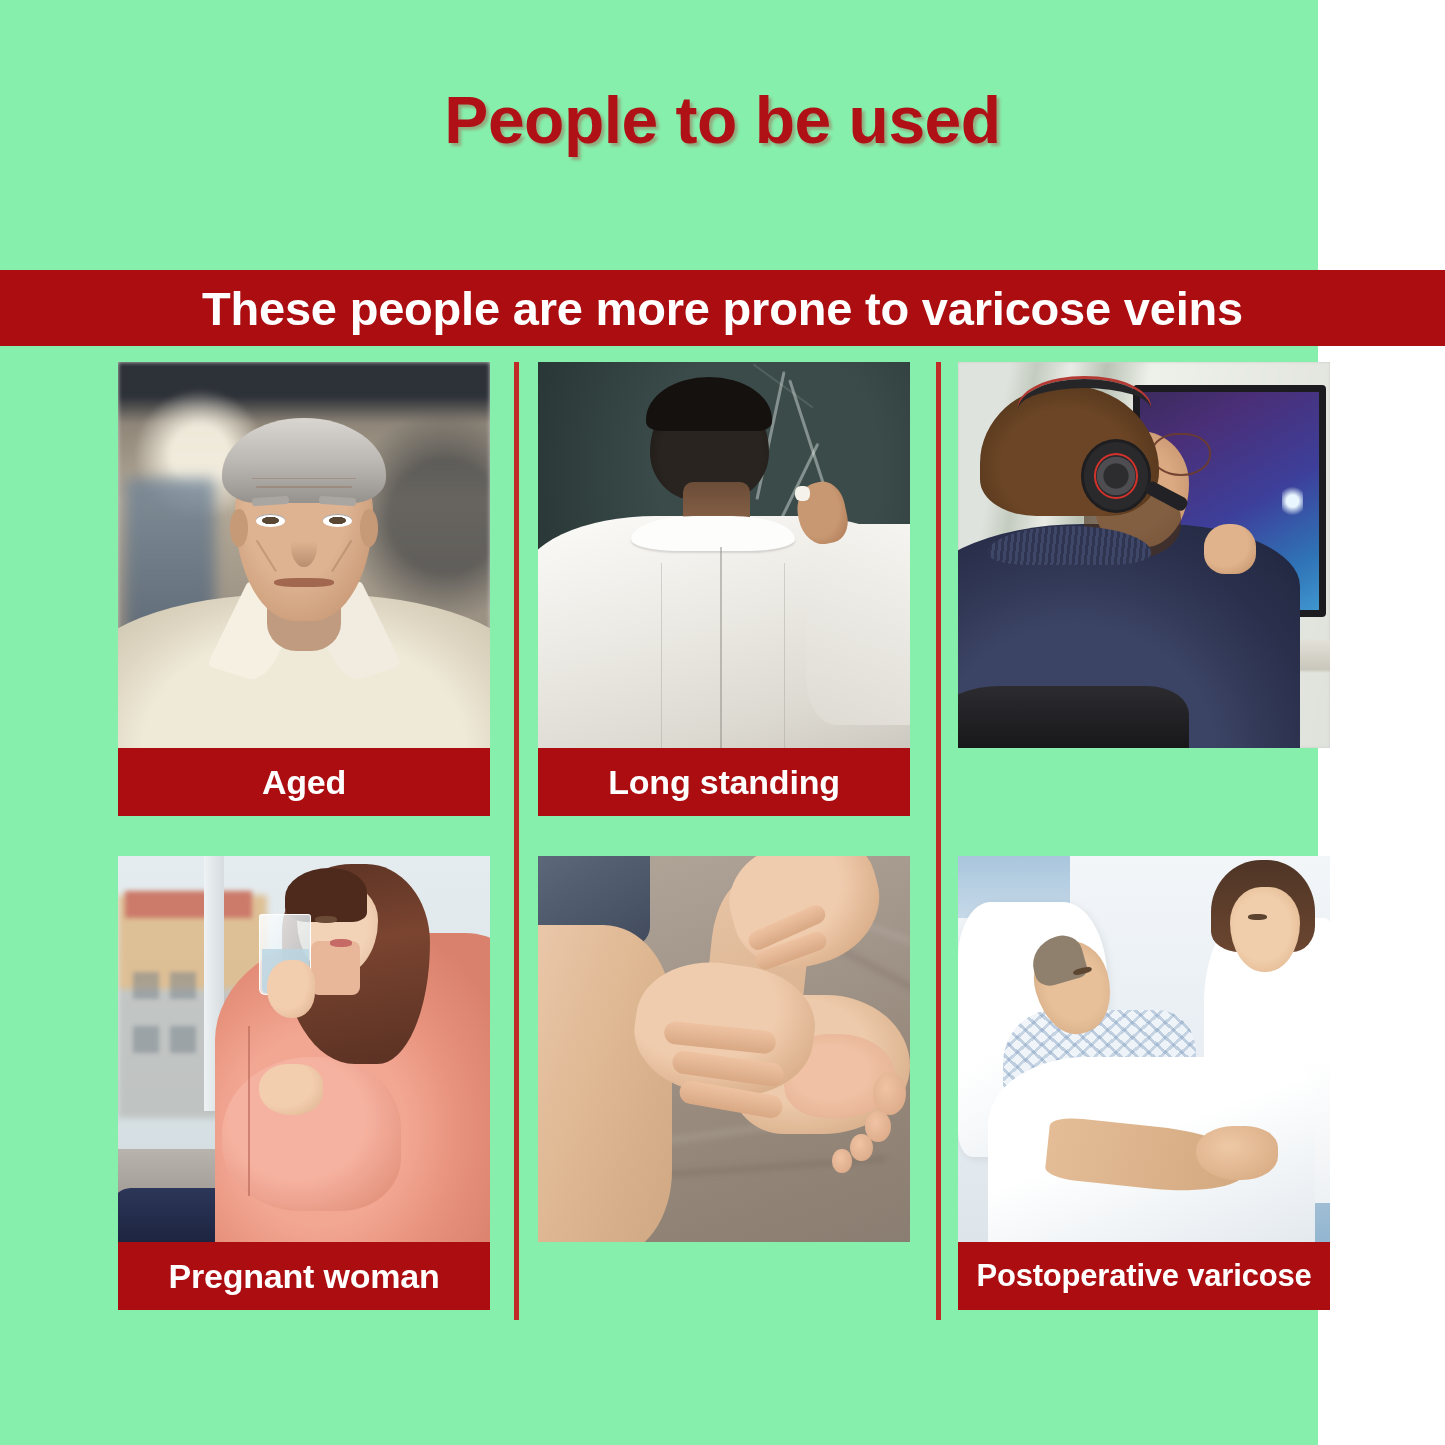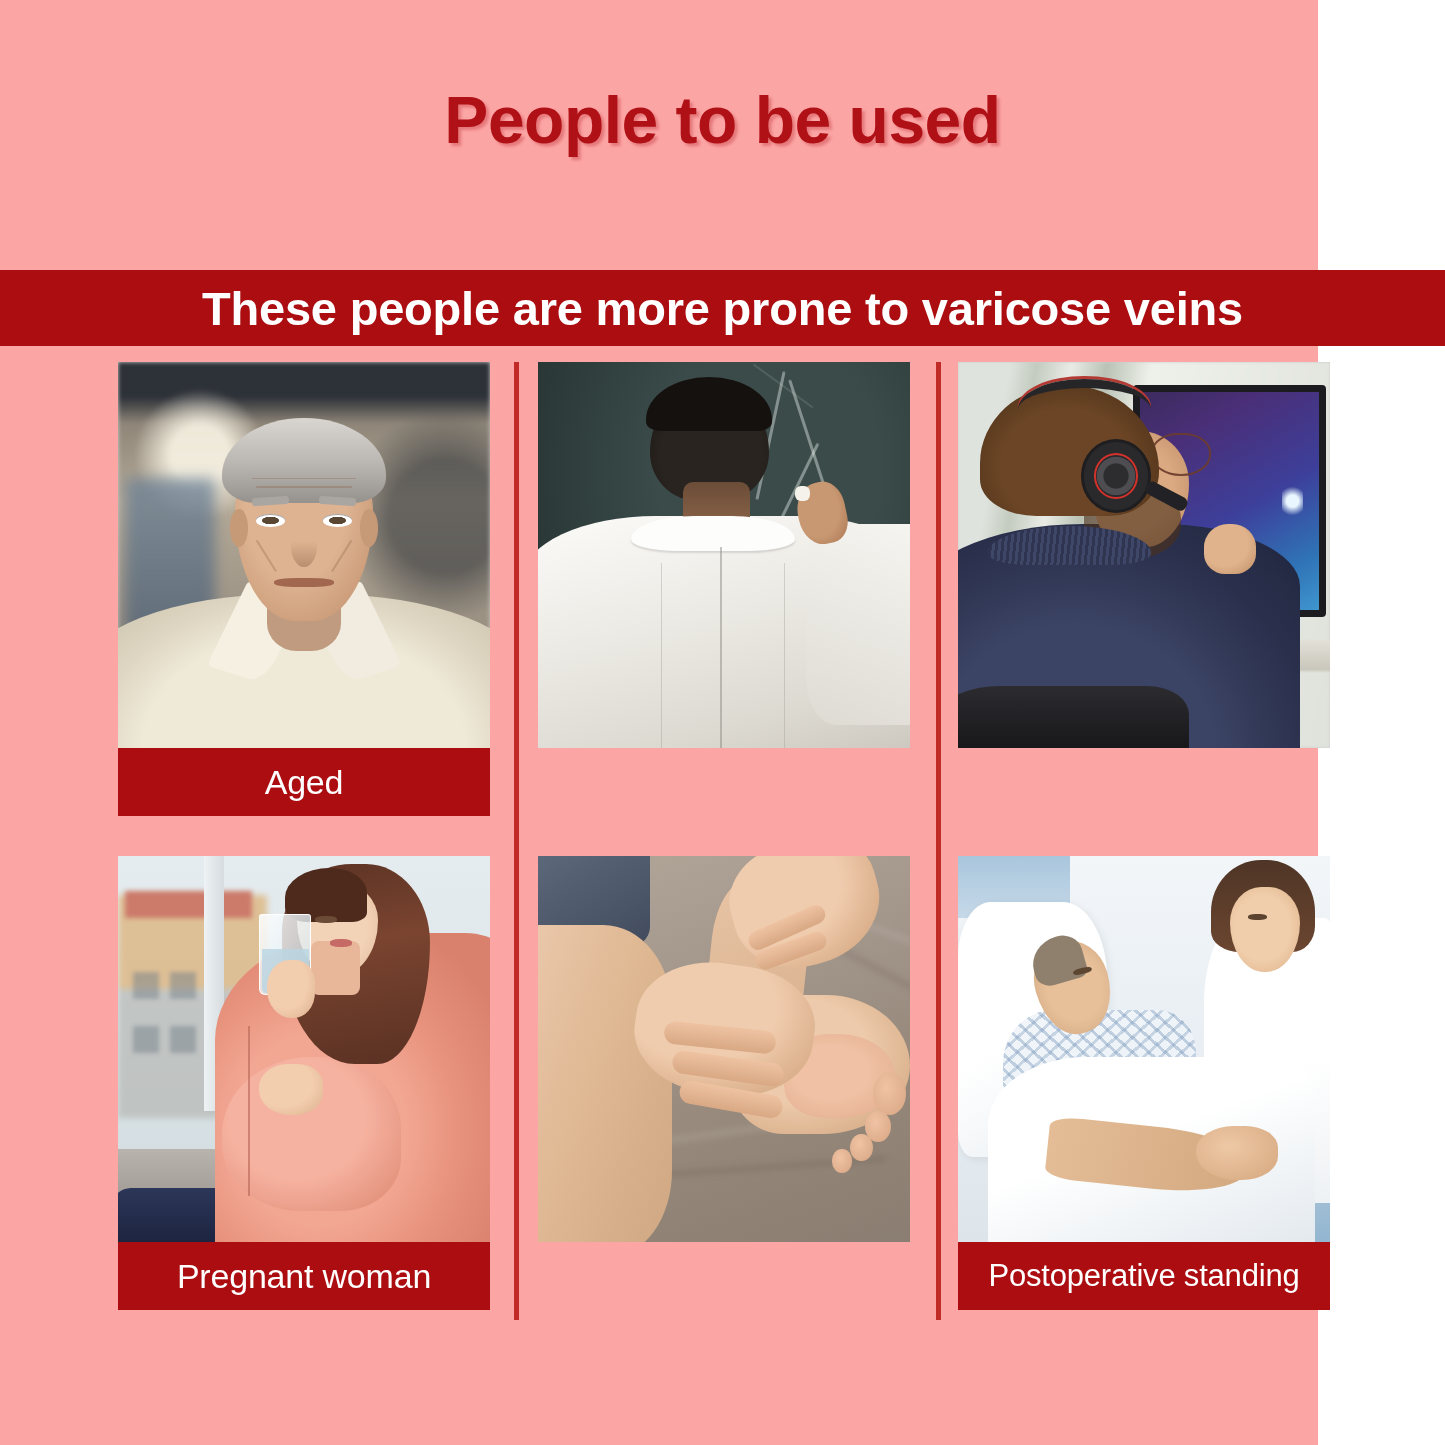--- a/index.html
+++ b/index.html
@@ -9,21 +9,21 @@
     height: 1445px;
     background: #ffffff;
     font-family: "Liberation Sans", sans-serif;
     overflow: hidden;
   }
 
   .page {
     position: relative;
     width: 1318px;
     height: 1445px;
-    background: #fca5a5;
+    background: #86efac;
   }
 
   
   .page-title {
     position: absolute;
     top: 86px;
     left: 0;
     width: 1445px;
     text-align: center;
     font-size: 66px;
@@ -86,21 +86,21 @@
     width: 372px;
     height: 68px;
     background: #ab0d10;
     display: flex;
     align-items: center;
     justify-content: center;
   }
   .cap-text {
     color: #ffffff;
     font-size: 34px;
-    font-weight: normal;
+    font-weight: bold;
     white-space: nowrap;
     letter-spacing: -0.2px;
   }
   .cap-text.tight { font-size: 31px; }
 
   
   .divider {
     position: absolute;
     top: 362px;
     width: 5px;
@@ -413,20 +413,23 @@
           <div class="ls-hair-t"></div>
           <div class="ls-neck"></div>
           <div class="ls-collar"></div>
           <div class="ls-seam" style="left:49%;top:48%;height:52%;"></div>
           <div class="ls-seam" style="left:33%;top:52%;height:48%;opacity:.6;"></div>
           <div class="ls-seam" style="left:66%;top:52%;height:48%;opacity:.6;"></div>
           <div class="ls-hand"></div>
           <div class="ls-chalk"></div>
         </div>
       </div>
+      <div class="cap">
+        <span class="cap-text">Long standing</span>
+      </div>
     </div>
 
     <div class="card col3 row1">
       <div class="photo">
         <div class="sc">
           <div class="sed-bg"></div>
           <div class="monitor">
               <div class="mon-glow"></div>
             </div>
           <div class="mon-stand"></div>
@@ -523,18 +526,18 @@
           <div class="po-gown"></div>
           <div class="po-sheet"></div>
           <div class="po-head"></div>
           <div class="po-hair"></div>
           <div class="po-eye"></div>
           <div class="po-arm"></div>
           <div class="po-hands"></div>
         </div>
       </div>
       <div class="cap">
-        <span class="cap-text tight">Postoperative standing</span>
+        <span class="cap-text tight">Postoperative varicose</span>
       </div>
     </div>
 
   </div>
 </div>
 
 </body></html>

